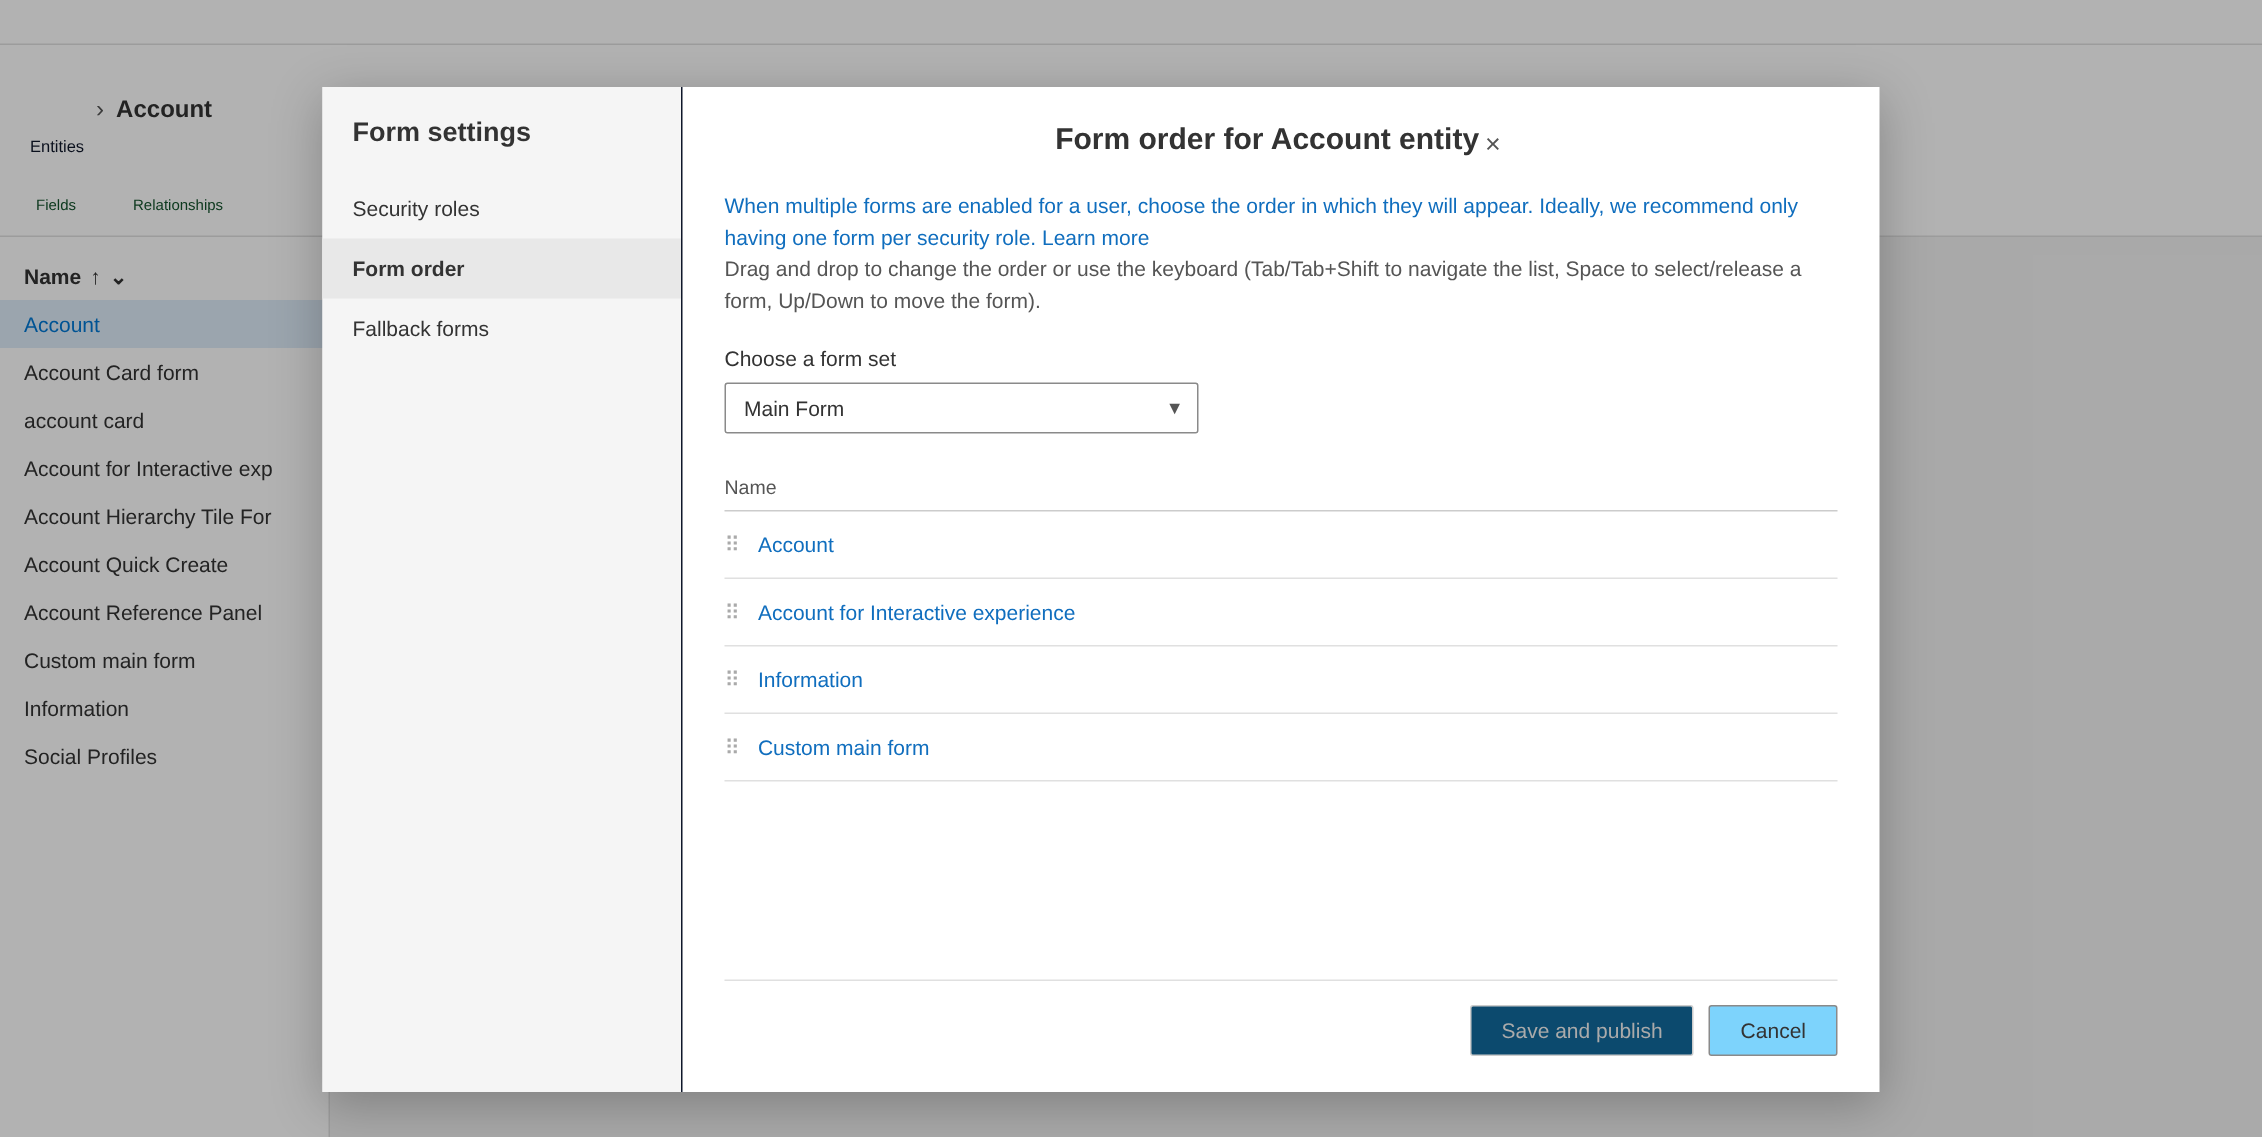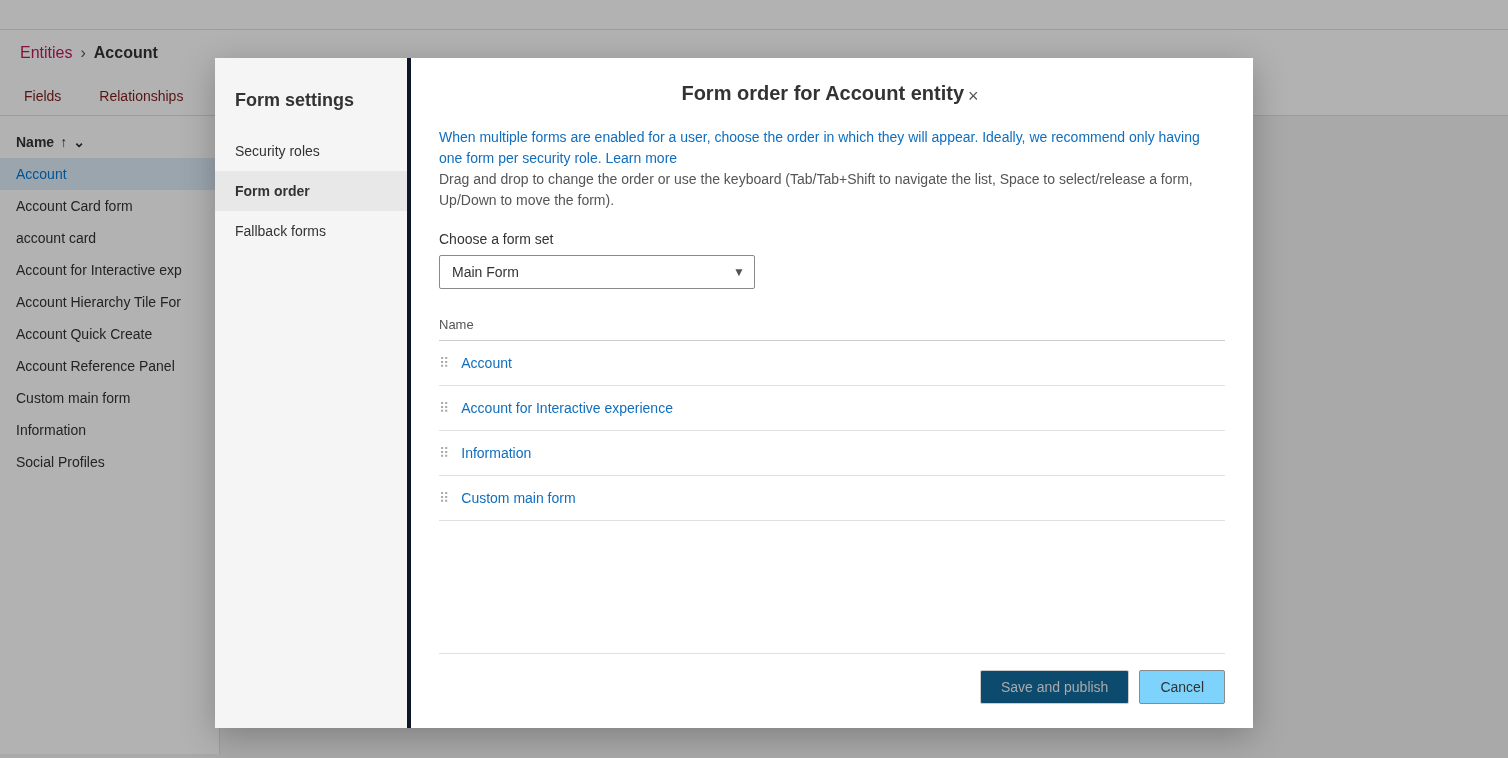--- a/index.html
+++ b/index.html
@@ -30,23 +30,24 @@
 
     .breadcrumb-area {
       display: flex;
       align-items: center;
       gap: 8px;
       padding: 14px 20px;
       background: #fff;
     }
 
     .breadcrumb-text {
-      color: #be185d;
-      font-size: 16px;
-      cursor: pointer;
+      color: #0f172a;
+      font-size: 11px;
+      cursor: pointer;
+      margin-top: 48px;
     }
 
     .breadcrumb-separator {
       color: #555;
       font-size: 16px;
     }
 
     .breadcrumb-current {
       color: #333;
       font-size: 16px;
@@ -57,22 +58,22 @@
       display: flex;
       align-items: center;
       gap: 30px;
       padding: 0 20px;
       background: #fff;
       border-bottom: 1px solid #e0e0e0;
       height: 40px;
     }
 
     .bg-tab {
-      color: #7f1d1d;
-      font-size: 14px;
+      color: #14532d;
+      font-size: 10px;
       cursor: pointer;
       padding: 0 4px;
       height: 100%;
       display: flex;
       align-items: center;
     }
 
     .bg-content {
       display: flex;
       flex-direction: row;
@@ -130,24 +131,24 @@
       height: 670px;
       background: #fff;
       z-index: 20;
       display: flex;
       flex-direction: row;
       box-shadow: 0 8px 32px rgba(0,0,0,0.25);
     }
 
     
     .dialog-left {
-      width: 196px;
+      width: 240px;
       background: #f5f5f5;
-      border-right: 4px solid #0f172a;
-      padding: 32px 0;
+      border-right: 1px solid #0f172a;
+      padding: 20px 0;
       flex-shrink: 0;
     }
 
     .dialog-left-title {
       font-size: 18px;
       font-weight: 600;
       color: #333;
       padding: 0 20px 20px 20px;
     }
 

